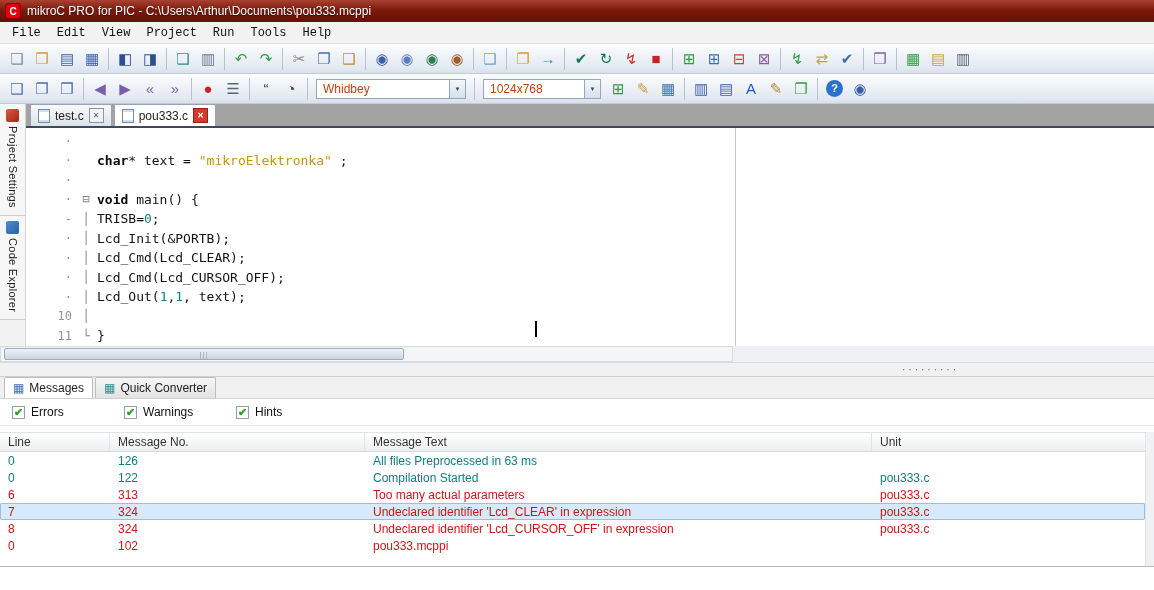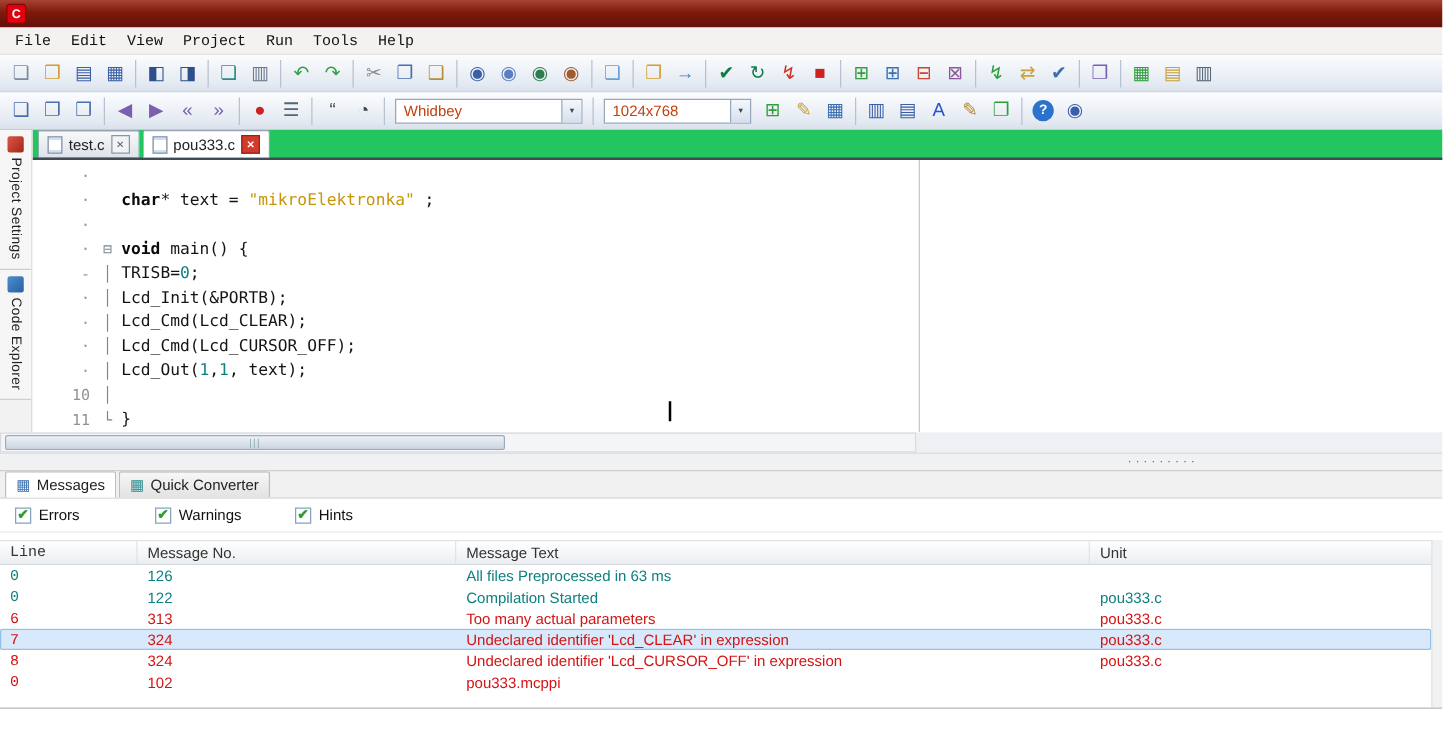--- a/index.html
+++ b/index.html
@@ -31,21 +31,21 @@
   .tbtn.round{width:17px;height:17px;border-radius:50%;margin:0 4px;}
   .tbtn.round .tglyph{font-size:11px;font-weight:bold;}
   .tsep{width:1px;height:22px;background:#b7c1d0;margin:0 3px;flex:none;}
   .tcombo{height:20px;background:#fff;border:1px solid #96a6bc;box-sizing:border-box;flex:none;
     display:flex;align-items:center;justify-content:space-between;font-size:12px;margin:0 4px;}
   .tcombo-val{padding-left:6px;color:#c2410c;white-space:nowrap;}
   .tcombo-arrow{width:16px;height:100%;border-left:1px solid #96a6bc;box-sizing:border-box;
     background:linear-gradient(#f4f8fc,#d5dfec);display:flex;align-items:center;justify-content:center;
     font-size:6px;color:#3a4a5a;}
   
-  .tabbar{position:absolute;left:26px;top:104px;right:0;height:24px;background:#22c55e;
+  .tabbar{position:absolute;left:26px;top:104px;right:0;height:24px;background:#a3a3a3;
     border-bottom:2px solid #3f4a56;display:flex;align-items:flex-end;padding-left:4px;box-sizing:border-box;}
   .doctab{height:21px;display:flex;align-items:center;gap:5px;padding:0 7px;font-size:12px;
     border:1px solid #98a4b2;border-bottom:none;border-radius:2px 2px 0 0;margin-right:2px;
     background:linear-gradient(#f8f9fa,#dde3ea);color:#222;}
   .doctab.active{background:#fff;}
   .page-ico{width:10px;height:12px;flex:none;background:#fff;border:1px solid #7a8aa0;
     box-shadow:inset 0 -2px 0 #cfe0f2, inset 0 2px 0 #cfe0f2;}
   .tab-close{width:13px;height:13px;flex:none;display:flex;align-items:center;justify-content:center;
     font-size:8px;border:1px solid #8a96a5;background:#f1f3f5;color:#55606e;}
   .doctab.active .tab-close{background:#d23a2a;border-color:#9a2015;color:#fff;font-weight:bold;}
@@ -96,35 +96,36 @@
   .cb-check{color:#2f9e2f;font-size:11px;font-weight:bold;line-height:1;}
   .msg-header{position:absolute;left:0;top:432px;width:1145px;height:20px;box-sizing:border-box;
     background:linear-gradient(#ffffff,#ebeef1);border-top:1px solid #e2e2e2;border-bottom:1px solid #d6dade;
     display:flex;font-size:12px;color:#333;}
   .hcell{display:flex;align-items:center;padding-left:8px;box-sizing:border-box;
     border-right:1px solid #e0e3e7;white-space:nowrap;overflow:hidden;}
   .msg-rows{position:absolute;left:0;top:452px;width:1145px;}
   .msg-row{height:17px;display:flex;font-size:12px;align-items:center;}
   .msg-row.selected{background:#d8e9fb;box-shadow:inset 0 0 0 1px #94c0e8;border-radius:2px;}
   .rcell{display:flex;align-items:center;padding-left:8px;box-sizing:border-box;white-space:nowrap;overflow:hidden;}
-  .col-line{width:110px;flex:none;font-family:Liberation Mono, monospace;}
+  .col-line{width:110px;flex:none;}
   .col-no{width:255px;flex:none;}
   .col-text{width:507px;flex:none;}
   .col-unit{width:293px;flex:none;}
   .kind-info{color:#0e8080;}
   .kind-error{color:#d31414;}
   .msg-vscroll{position:absolute;left:1145px;top:432px;width:9px;height:134px;background:#f0f1f3;
     border-left:1px solid #e2e2e2;box-sizing:border-box;}
   .panel-bottom{position:absolute;left:0;top:566px;width:100%;height:1px;background:#b8b8b8;}
 </style>
 </head>
 <body>
 
 <div class="titlebar">
   <div class="app-logo">C</div>
+  <div class="title-text">mikroC PRO for PIC - C:\Users\Arthur\Documents\pou333.mcppi</div>
 </div>
 
 <div class="menubar">
     <span class="menu-item">File</span>
     <span class="menu-item">Edit</span>
     <span class="menu-item">View</span>
     <span class="menu-item">Project</span>
     <span class="menu-item">Run</span>
     <span class="menu-item">Tools</span>
     <span class="menu-item">Help</span>

